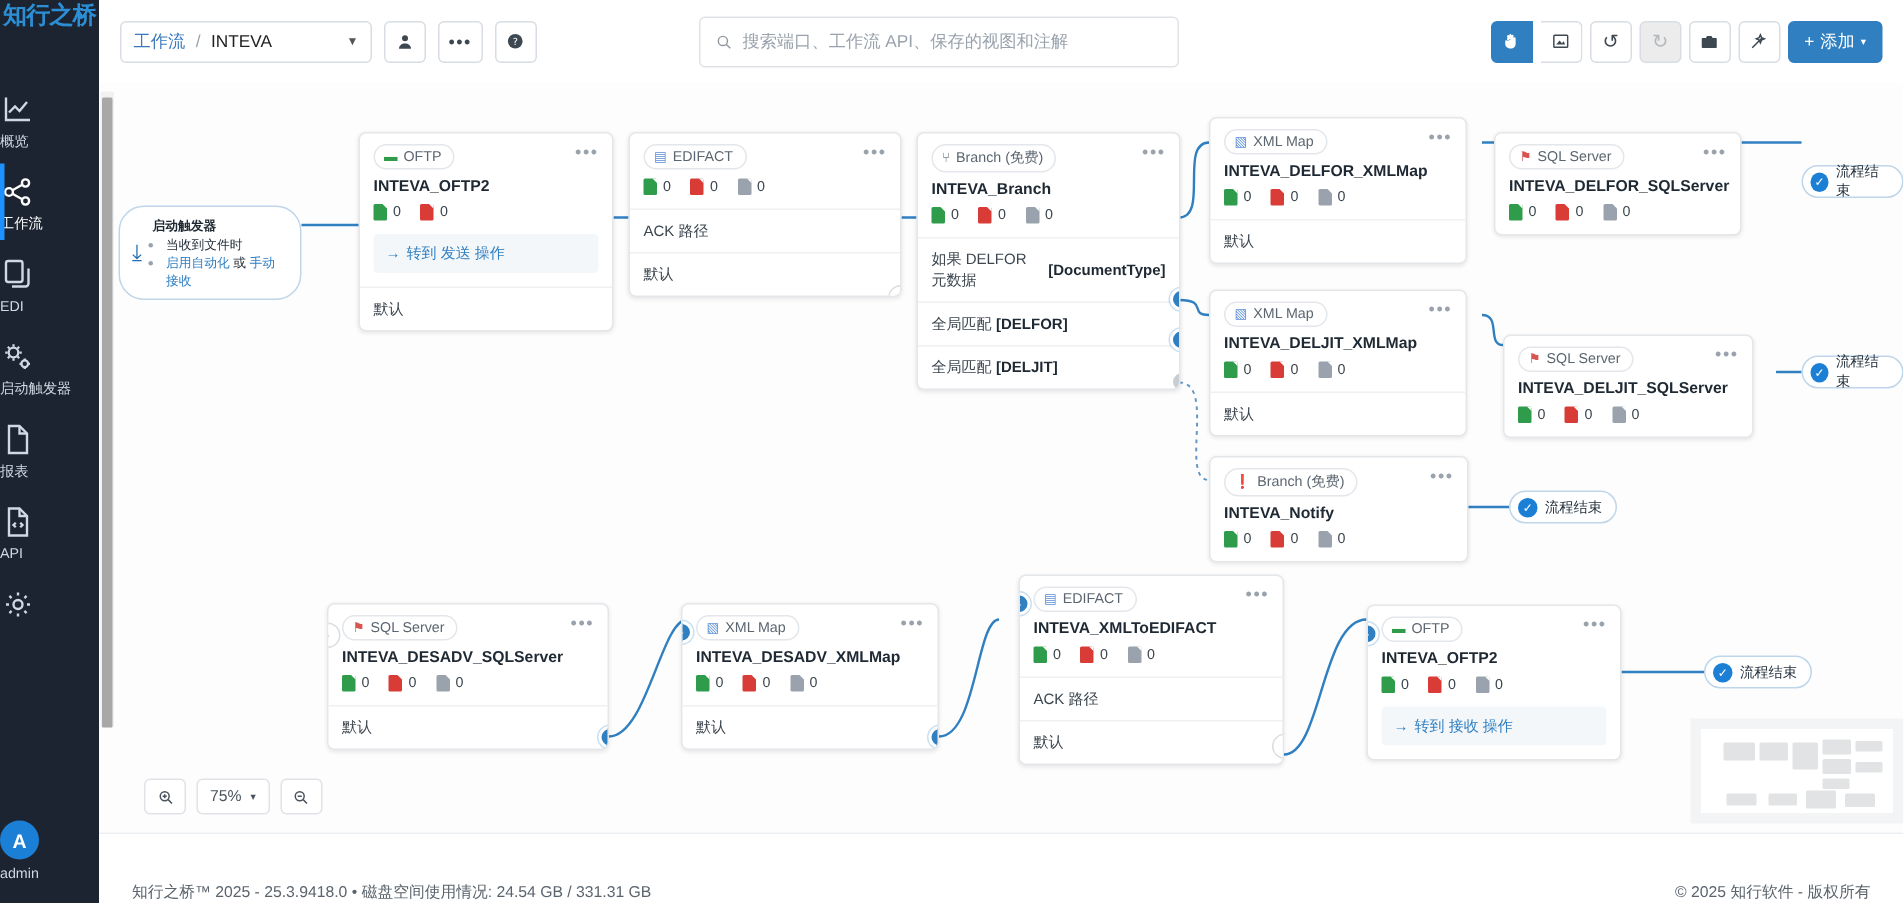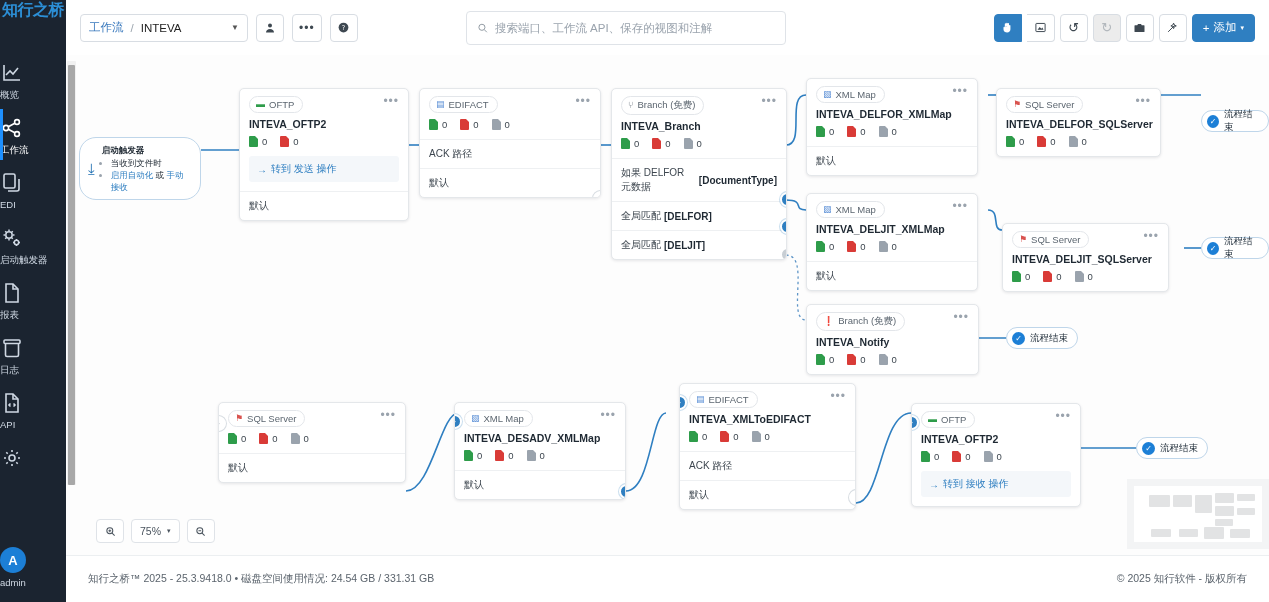--- a/index.html
+++ b/index.html
@@ -163,21 +163,21 @@
   #minimap {
     position: absolute; right: 0px; bottom: 6px; width: 142px; height: 70px;
     background: #f3f4f5; padding: 7px;
   }
   #minimap .inner { width: 100%; height: 100%; background: #fff; position: relative; }
   #minimap .mbox { position: absolute; background: #e2e3e4; border-radius: 1px; }
 
   
   #footer {
     position: absolute; left: 66px; right: 0; bottom: 0; height: 47px; background: #fff;
-    border-top: 1px solid #eceff1; display: flex; align-items: center; padding: 0 22px;
+    border-top: 1px solid #eceff1; display: flex; align-items: flex-end; padding: 0 22px;
     font-size: 10.5px; color: #5b646d;
   }
   #footer .right { margin-left: auto; }
 </style>
 </head>
 <body>
 
 <div id="app">
 
   <div id="sidebar">
@@ -222,27 +222,20 @@
     </div>
 
     <div class="nav-item">
       <svg class="ico" viewBox="0 0 24 24" fill="none" stroke="currentColor" stroke-width="1.6">
         <path d="M6 3h7l5 5v13H6z"></path>
           <path d="M13 3v5h5"></path>
       </svg>
       <span class="lbl">报表</span>
     </div>
 
-    <div class="nav-item">
-      <svg class="ico" viewBox="0 0 24 24" fill="none" stroke="currentColor" stroke-width="1.6">
-        <rect x="4" y="4" width="16" height="3.5" rx="1"></rect>
-          <path d="M5.5 8v11a1.5 1.5 0 001.5 1.5h10A1.5 1.5 0 0018.5 19V8"></path>
-      </svg>
-      <span class="lbl">日志</span>
-    </div>
 
     <div class="nav-item">
       <svg class="ico" viewBox="0 0 24 24" fill="none" stroke="currentColor" stroke-width="1.6">
         <path d="M6 3h7l5 5v13H6z"></path>
           <path d="M13 3v5h5"></path>
           <path d="M10.5 12.5L9 14l1.5 1.5M13.5 12.5L15 14l-1.5 1.5"></path>
       </svg>
       <span class="lbl">API</span>
     </div>
 
@@ -623,20 +616,21 @@
     </div>
 
     <div class="node" style="left:152px; top:347px; width:188px;">
       <div class="nhead">
         <span class="chip">
           <span class="cico" style="color:#d9534f">⚑</span>
           <span>SQL Server</span>
         </span>
         <span class="dots">•••</span>
       </div>
+      <div class="ntitle">INTEVA_DESADV_SQLServer</div>
       <div class="counts">
         <span class="cnt">
             <i class="fico green"></i>
             <span>0</span>
           </span>
         <span class="cnt">
             <i class="fico red"></i>
             <span>0</span>
           </span>
         <span class="cnt">

